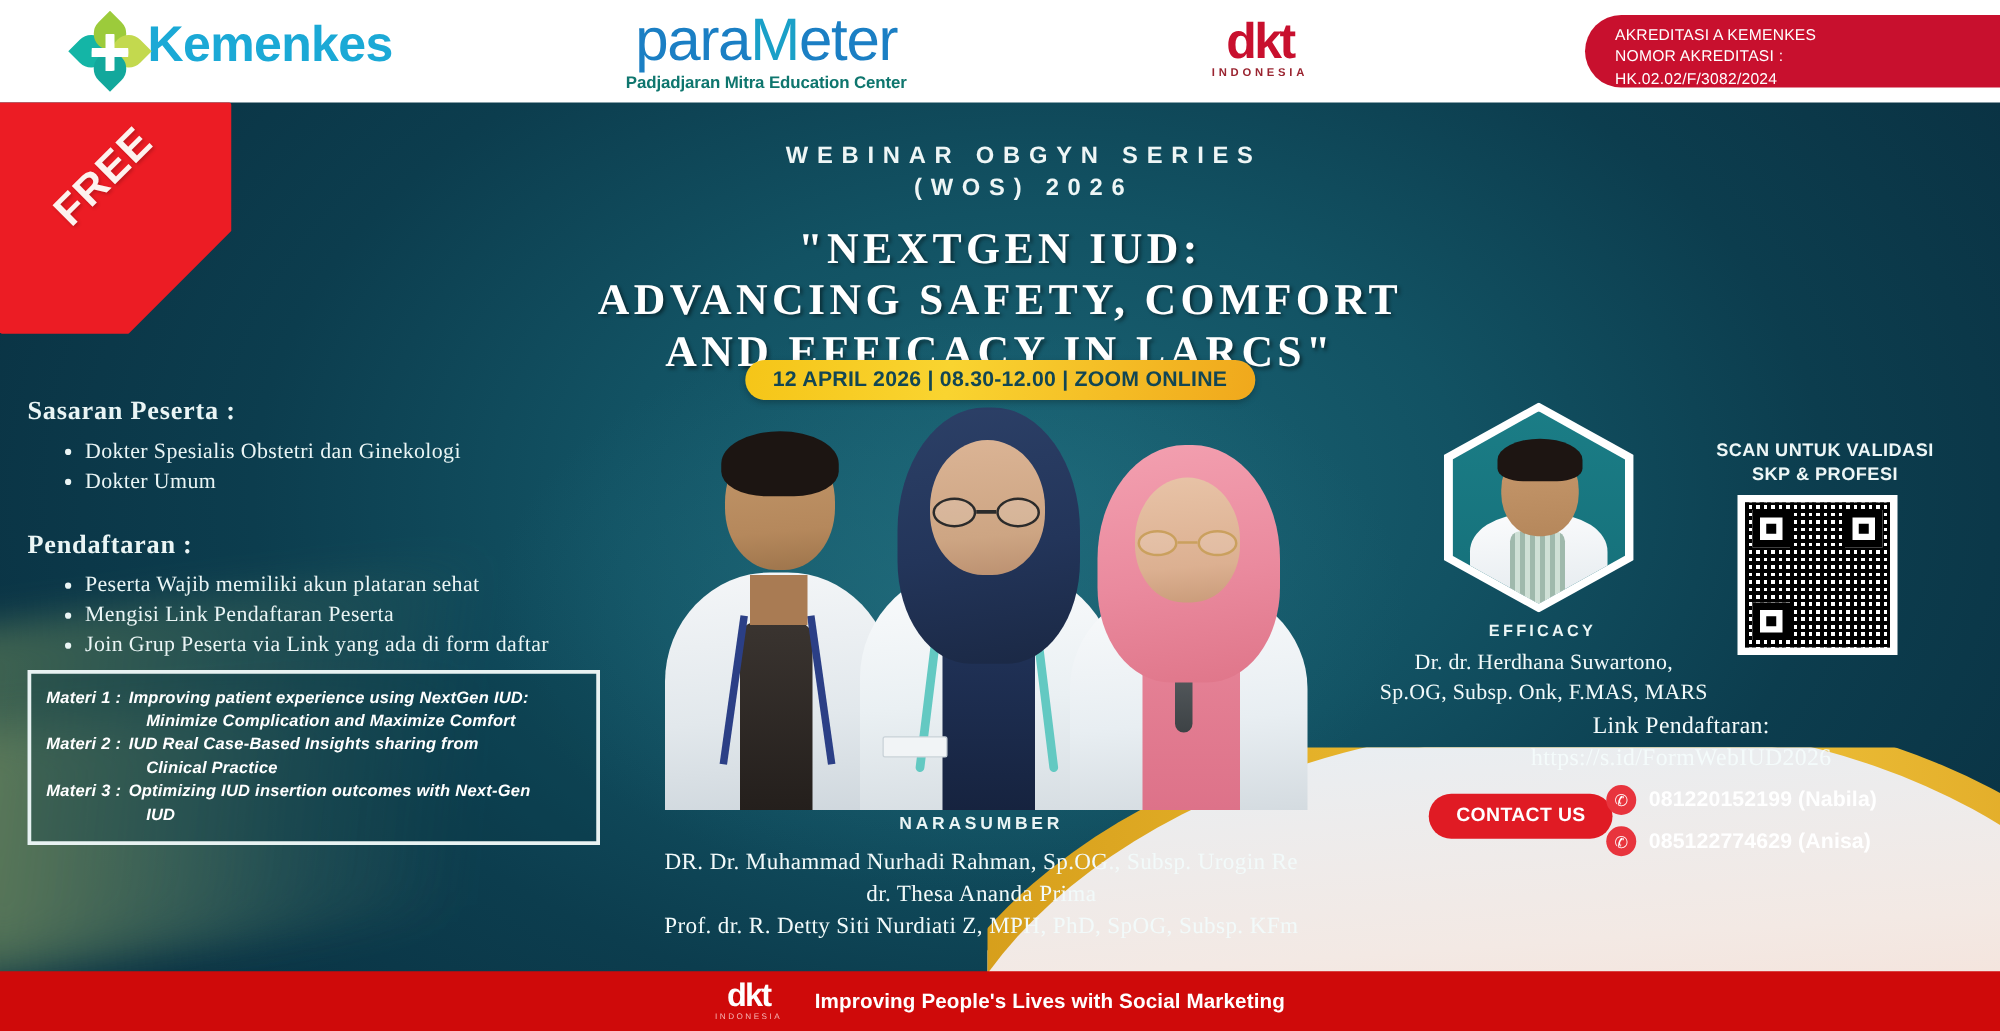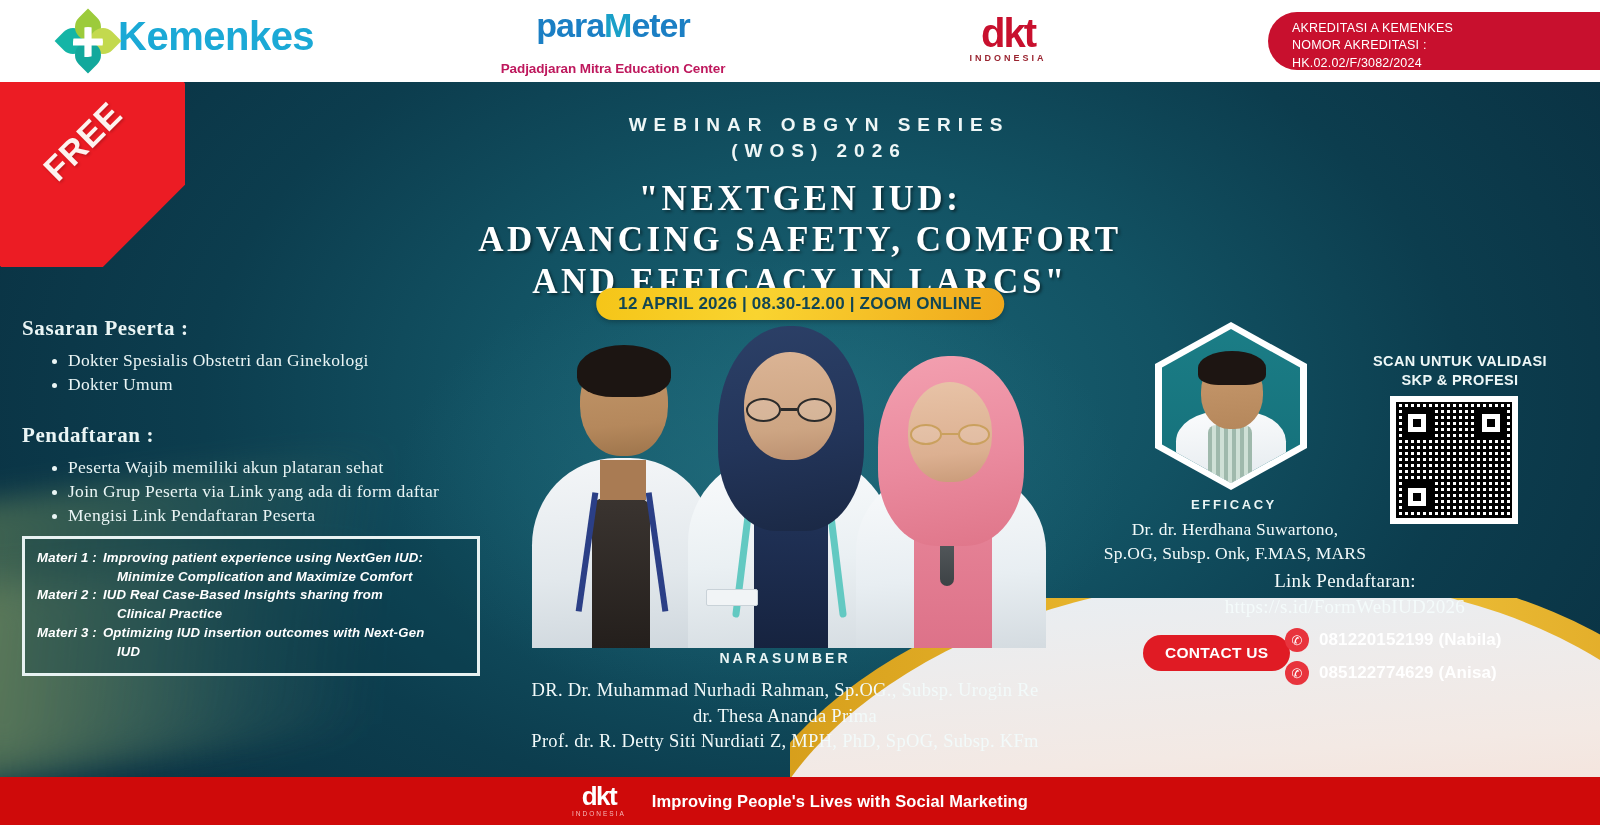--- a/index.html
+++ b/index.html
@@ -55,23 +55,23 @@
   .kmk-mark{position:relative;width:58px;height:56px;}
   .kmk-mark span{position:absolute;border-radius:50% 50% 50% 0;}
   .kmk-p1{width:26px;height:26px;left:0;top:14px;background:#14b5a6;transform:rotate(45deg);}
   .kmk-p2{width:26px;height:26px;left:15px;top:0;background:#9ccb3b;transform:rotate(135deg);}
   .kmk-p3{width:26px;height:26px;left:30px;top:14px;background:#c3d94e;transform:rotate(225deg);}
   .kmk-p4{width:26px;height:26px;left:15px;top:28px;background:#12a89c;transform:rotate(315deg);}
   .kmk-cross{position:absolute;left:13px;top:13px;width:30px;height:30px;background:#ffffff;clip-path:polygon(38% 0,62% 0,62% 38%,100% 38%,100% 62%,62% 62%,62% 100%,38% 100%,38% 62%,0 62%,0 38%,38% 38%);}
   .kmk-text{font-size:40px;font-weight:700;color:#1ba9d6;letter-spacing:-.5px;}
 
   .logo-parameter{position:absolute;left:488px;top:8px;text-align:center;width:250px;}
-  .pm-word{font-size:34px;font-weight:700;color:#1b7fc4;letter-spacing:-1px;line-height:1.05;}
+  .pm-word{font-size:48px;font-weight:400;color:#1b7fc4;letter-spacing:-1px;line-height:1.05;}
   .pm-word .leaf{color:#1aa0c8;}
-  .pm-sub{font-size:13.5px;font-weight:700;color:#be185d;letter-spacing:-.1px;margin-top:17px;}
+  .pm-sub{font-size:13.5px;font-weight:700;color:#0f766e;letter-spacing:-.1px;margin-top:0;}
 
   .logo-dkt{position:absolute;left:963px;top:14px;text-align:center;width:90px;}
   .dkt-word{font-size:40px;font-weight:800;color:#c8102e;line-height:.95;letter-spacing:-2px;}
   .dkt-sub{font-size:9px;letter-spacing:3px;color:#9a2430;font-weight:600;margin-top:1px;}
 
   .akreditasi{
     position:absolute;left:1268px;top:12px;width:352px;height:58px;
     background:#c8102e;border-radius:30px 0 0 30px;color:#fff;
     padding:8px 14px 8px 24px;
   }
@@ -315,22 +315,22 @@
   <div class="leftcol">
     <div class="lc-head">Sasaran Peserta :</div>
     <ul class="lc-list">
       <li>Dokter Spesialis Obstetri dan Ginekologi</li>
       <li>Dokter Umum</li>
     </ul>
 
     <div class="lc-head second">Pendaftaran :</div>
     <ul class="lc-list">
       <li>Peserta Wajib memiliki akun plataran sehat</li>
+      <li>Mengisi Link Pendaftaran Peserta</li>
       <li>Join Grup Peserta via Link yang ada di form daftar</li>
-      <li>Mengisi Link Pendaftaran Peserta</li>
     </ul>
   </div>
 
   <div class="materi-box">
     <div class="materi-row">
       <div class="materi-key">Materi 1 :</div>
       <div class="materi-val">
         <span>Improving patient experience using NextGen IUD:</span>
         <span class="ind">Minimize Complication and Maximize Comfort</span>
       </div>

